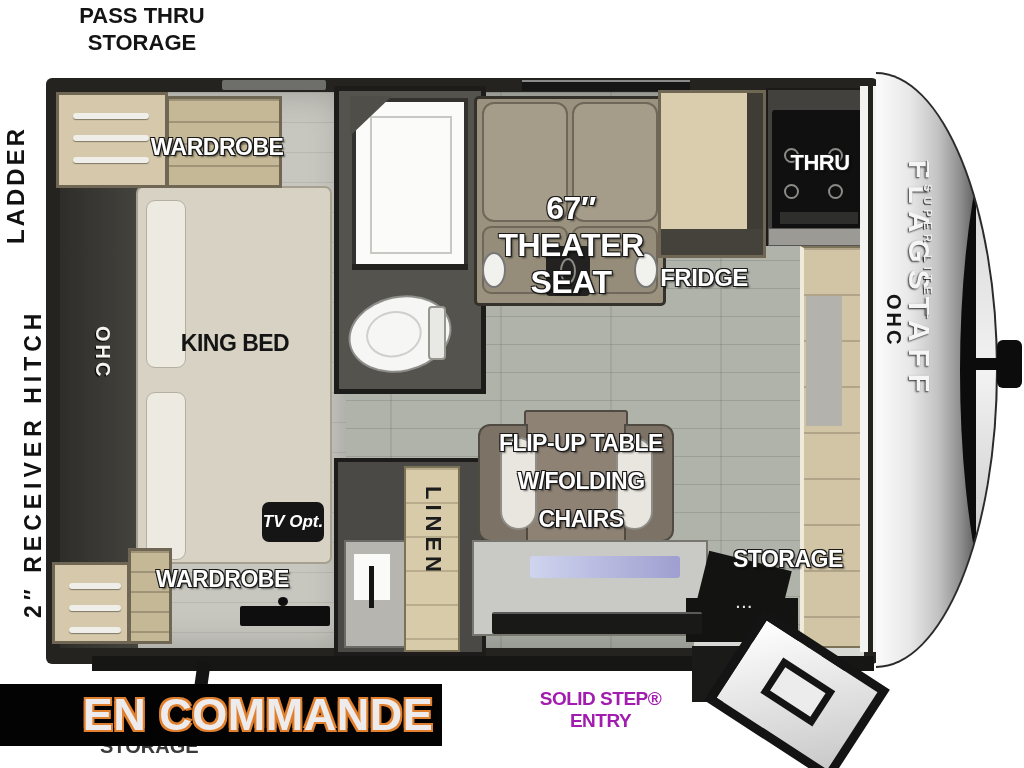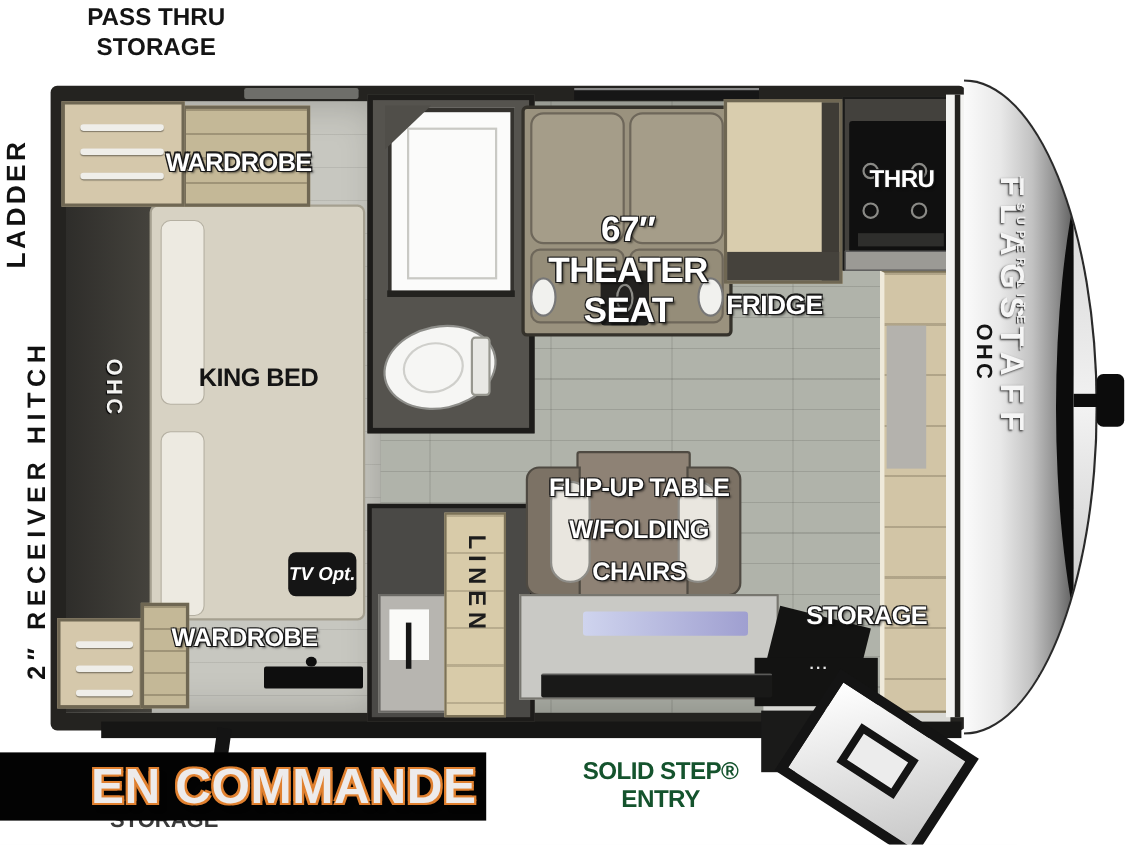--- a/index.html
+++ b/index.html
@@ -13,21 +13,21 @@
   .blabel{color:#141414;font-weight:bold;text-align:center;letter-spacing:-0.5px;}
   .v90{transform:rotate(90deg);transform-origin:left top;white-space:nowrap;}
   .vm90{transform:rotate(-90deg);transform-origin:left top;white-space:nowrap;}
 
   
   .pass-thru{left:58px;top:2px;width:168px;font-size:22px;line-height:27px;color:#141414;font-weight:bold;text-align:center;}
   .ladder-label{left:2px;top:244px;font-size:24px;letter-spacing:3px;color:#111;font-weight:bold;}
   .hitch-label{left:20px;top:618px;font-size:23px;letter-spacing:5px;color:#111;font-weight:bold;}
   .ladder-graphic{left:72px;top:146px;width:58px;height:74px;border:4px solid #151515;border-radius:5px;background:rgba(255,255,255,.25);}
   .ladder-rung{left:0;top:32px;width:50px;height:4px;background:#151515;}
-  .solid-step{left:508px;top:688px;width:185px;font-size:22px;color:#14532d;font-weight:bold;text-align:center;letter-spacing:-0.5px;}
+  .solid-step{left:508px;top:688px;width:185px;font-size:19px;color:#a21caf;font-weight:bold;text-align:center;letter-spacing:-0.5px;}
   .storage-partial{left:100px;top:735px;font-size:20px;color:#3a3a3a;font-weight:bold;z-index:3;}
 
   
   .body-outline{left:46px;top:78px;width:832px;height:586px;background:#242320;border-radius:6px;z-index:1;}
   .floor-living{left:60px;top:92px;width:815px;height:556px;z-index:1;background-color:#b0b3aa;
     background-image:repeating-linear-gradient(180deg,rgba(55,55,50,.16) 0 1px,transparent 1px 28px),
                      repeating-linear-gradient(90deg,rgba(55,55,50,.10) 0 2px,transparent 2px 110px);
     box-shadow:inset 0 0 46px rgba(0,0,0,.28);}
   .floor-bedroom{left:60px;top:92px;width:286px;height:556px;z-index:1;background-color:#c7c7c0;
     background-image:repeating-linear-gradient(180deg,rgba(55,55,50,.10) 0 1px,transparent 1px 30px);

